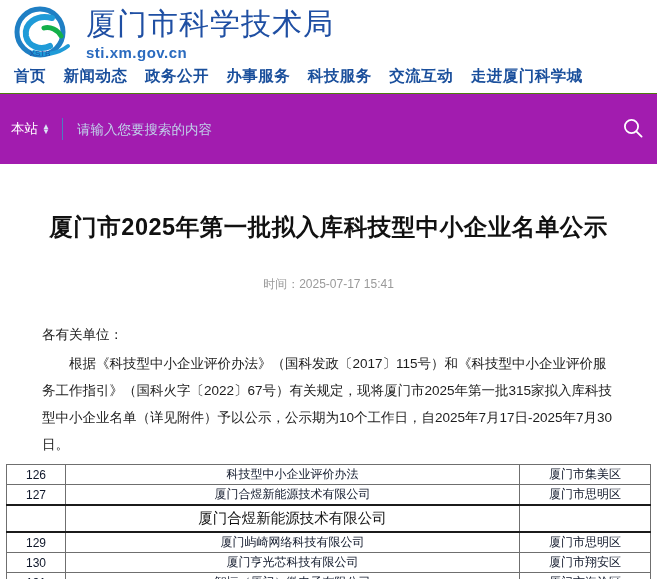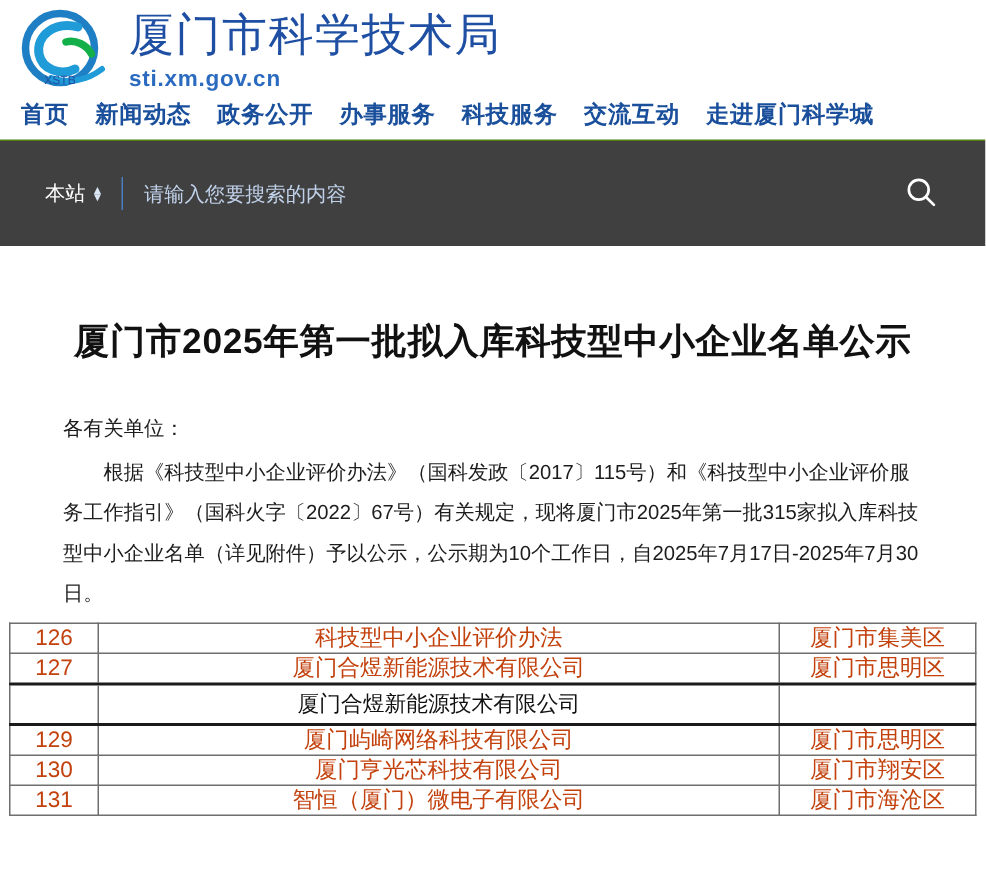--- a/index.html
+++ b/index.html
@@ -69,25 +69,25 @@
     font-weight: bold;
     color: #1a4f9c;
     margin-right: 13px;
     cursor: pointer;
     letter-spacing: 0.5px;
   }
   .nav-item:last-child { margin-right: 0; }
 
   
   .searchbar {
-    background: #404040;
+    background: #a21caf;
     height: 70px;
     display: flex;
     align-items: center;
-    padding: 0 30px;
+    padding: 0 11px;
     box-sizing: border-box;
   }
   .scope {
     display: flex;
     align-items: center;
     color: #ffffff;
     font-size: 13.5px;
     flex: 0 0 auto;
   }
   .scope-label { margin-right: 4px; }
@@ -158,22 +158,22 @@
     padding: 0 6px;
   }
   table.list {
     width: 100%;
     border-collapse: collapse;
     table-layout: fixed;
   }
   table.list td {
     border: 1px solid #6f6f6f;
     height: 19px;
-    font-size: 15px;
-    color: #c2410c;
+    font-size: 12px;
+    color: #0f172a;
     text-align: center;
     padding: 0;
     overflow: hidden;
     white-space: nowrap;
   }
   table.list td.c-num { width: 58px; }
   table.list td.c-area { width: 130px; }
   table.list tr.highlight td {
     color: #111111;
     font-size: 14.5px;
@@ -231,20 +231,21 @@
         <svg width="22" height="22" viewBox="0 0 22 22" xmlns="http://www.w3.org/2000/svg">
           <circle cx="9.5" cy="9.5" r="6.6" fill="none" stroke="#ffffff" stroke-width="1.8"></circle>
           <line x1="14.3" y1="14.3" x2="19.6" y2="19.6" stroke="#ffffff" stroke-width="1.8" stroke-linecap="round"></line>
         </svg>
       </span>
     </button>
   </div>
 
   <div class="article">
     <div class="art-title">厦门市2025年第一批拟入库科技型中小企业名单公示</div>
+    <div class="art-meta">时间：2025-07-17 15:41</div>
     <div class="art-body">
       <p class="art-p">各有关单位：</p>
       <p class="art-p indent">根据《科技型中小企业评价办法》（国科发政〔2017〕115号）和《科技型中小企业评价服务工作指引》（国科火字〔2022〕67号）有关规定，现将厦门市2025年第一批315家拟入库科技型中小企业名单（详见附件）予以公示，公示期为10个工作日，自2025年7月17日-2025年7月30日。</p>
     </div>
   </div>
 
   <div class="table-wrap">
     <table class="list">
       <tbody>
         <tr class="clipped-top">

